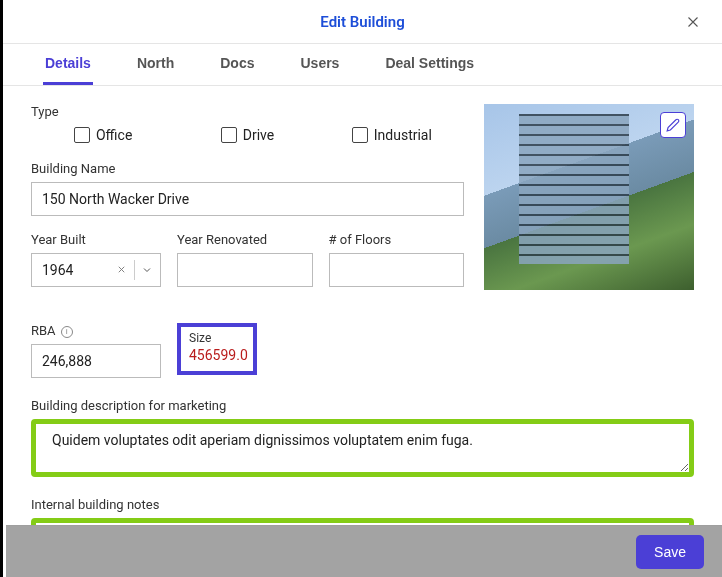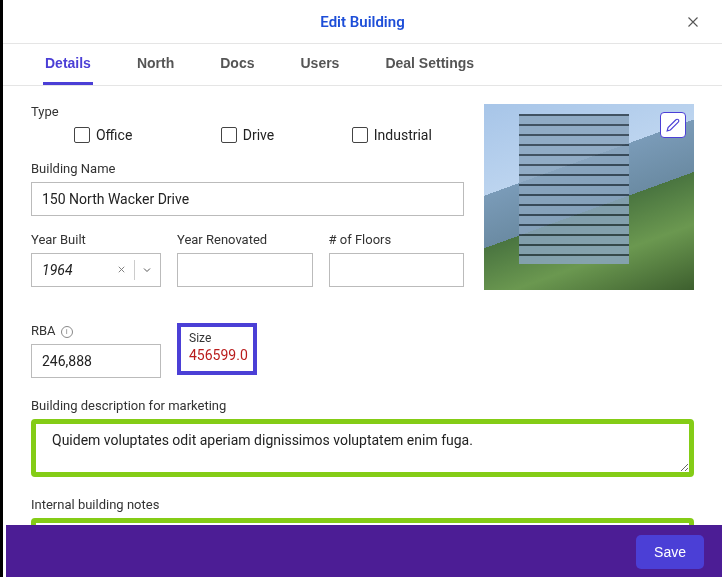--- a/index.html
+++ b/index.html
@@ -161,21 +161,21 @@
       border-radius: 0;
       padding: 0 10px;
       font-size: 14px;
       font-family: inherit;
       color: #222;
     }
     .combo-wrap {
       position: relative;
       width: 130px;
     }
-    .combo-wrap .text-input { padding-right: 22px; font-style: italic; }
+    .combo-wrap .text-input { padding-right: 22px; }
     .combo-clear {
       position: absolute;
       right: 30px;
       top: 50%;
       transform: translateY(-50%);
       background: none;
       border: none;
       cursor: pointer;
       color: #777;
       font-size: 14px;
@@ -241,21 +241,21 @@
     .footer {
       position: absolute;
       bottom: 0;
       left: 3px;
       right: 0;
       height: 52px;
       display: flex;
       align-items: center;
       justify-content: flex-end;
       padding: 0 18px;
-      background: #4c1d95;
+      background: #a3a3a3;
       border-top: 1px solid rgba(0,0,0,0.02);
     }
     .save-btn {
       background: #4b3fd6;
       color: #fff;
       border: none;
       border-radius: 5px;
       padding: 9px 18px;
       font-size: 14px;
       font-weight: 500;

